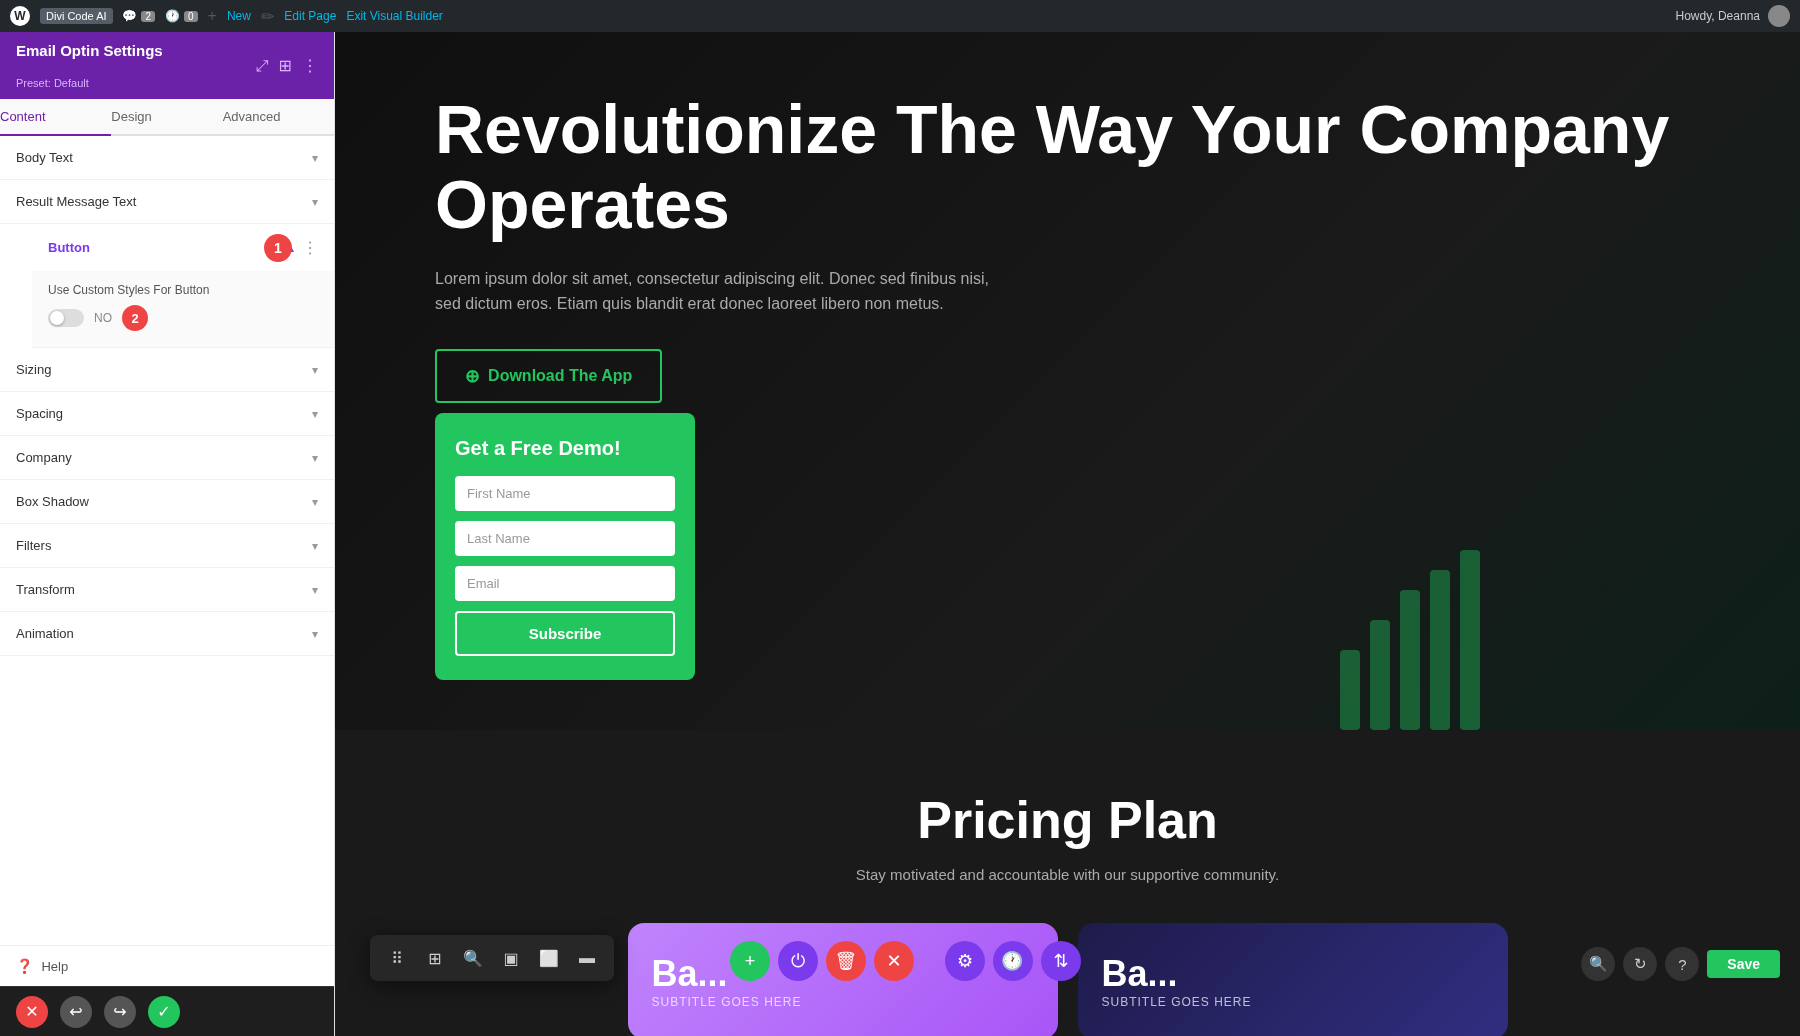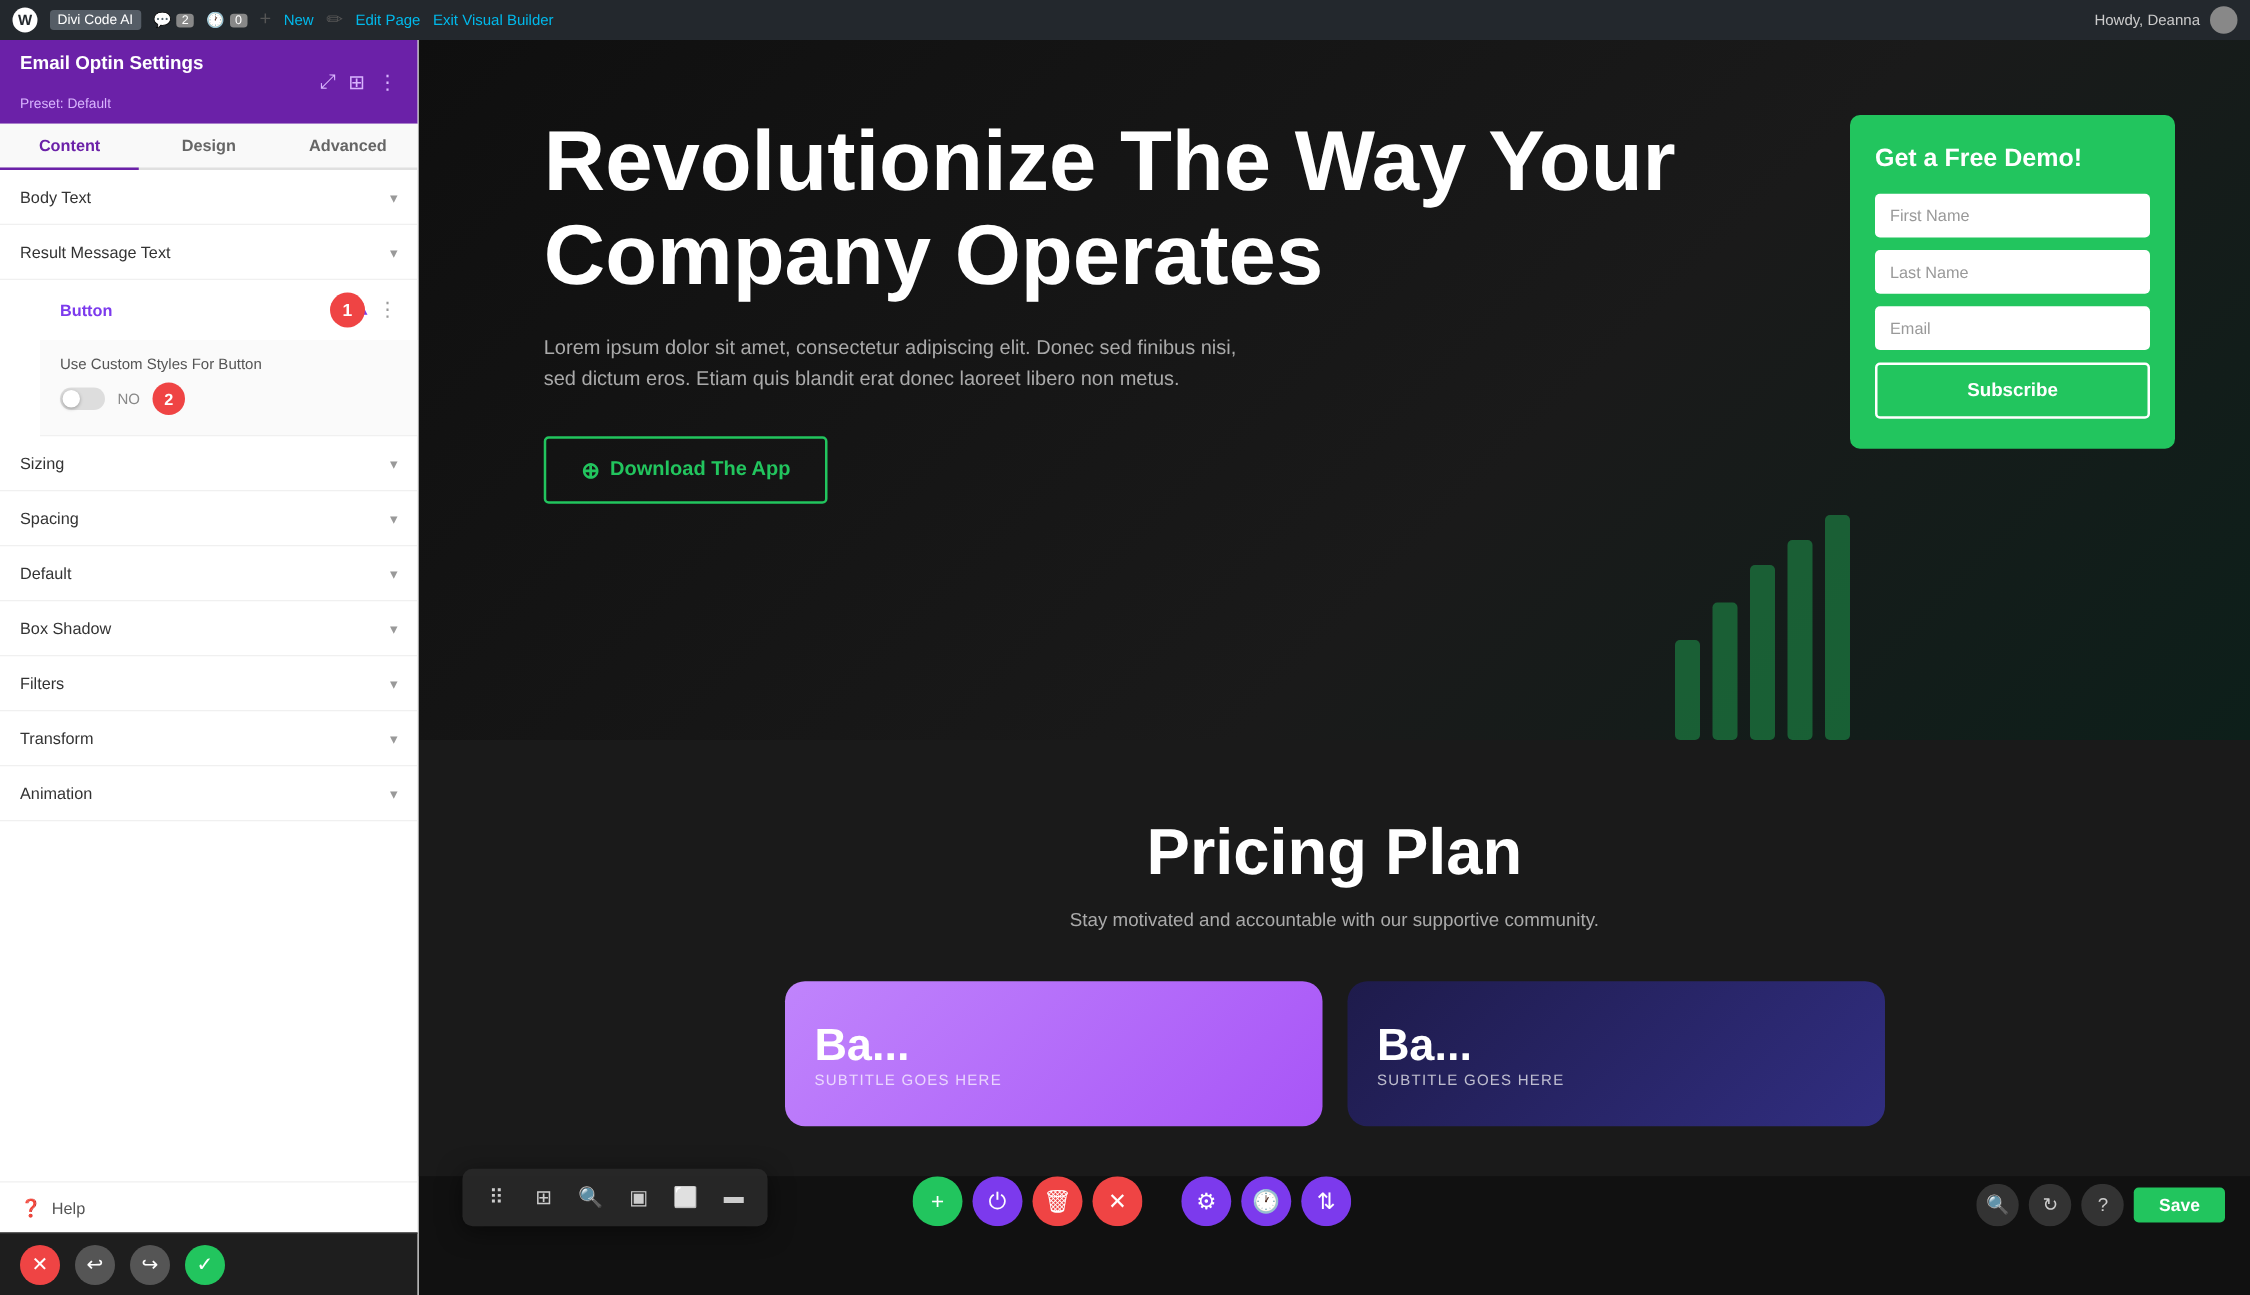--- a/index.html
+++ b/index.html
@@ -58,23 +58,23 @@
 
     
     .sidebar-tabs {
       display: flex;
       border-bottom: 2px solid #e0e0e0;
       background: #f9f9f9;
     }
     .sidebar-tab {
       flex: 1;
       padding: 10px 0;
-      text-align: center;
+      text-align: left;
       font-size: 13px;
-      font-weight: 700;
+      font-weight: 400;
       color: #666;
       cursor: pointer;
       border-bottom: 2px solid transparent;
       margin-bottom: -2px;
     }
     .sidebar-tab.active {
       color: #6b21a8;
       border-bottom-color: #6b21a8;
     }
 
@@ -213,20 +213,21 @@
     }
 
     
     .hero {
       min-height: 560px;
       background: linear-gradient(135deg, #0f0f0f 0%, #1a1a1a 60%, #0d1f1a 100%);
       display: flex;
       align-items: flex-start;
       padding: 50px 60px 50px 100px;
       position: relative;
+      flex-direction: column;
     }
     .hero-content { flex: 1; padding-top: 10px; }
     .hero-title {
       font-size: 68px;
       font-weight: 900;
       color: #fff;
       line-height: 1.1;
       margin-bottom: 24px;
     }
     .hero-body {
@@ -500,21 +501,21 @@
         <span class="section-label">Sizing</span>
         <span class="chevron">▾</span>
       </div>
 
       <div class="section-row">
         <span class="section-label">Spacing</span>
         <span class="chevron">▾</span>
       </div>
 
       <div class="section-row">
-        <span class="section-label">Default</span>
+        <span class="section-label">Company</span>
         <span class="chevron">▾</span>
       </div>
 
       <div class="section-row">
         <span class="section-label">Box Shadow</span>
         <span class="chevron">▾</span>
       </div>
 
       <div class="section-row">
         <span class="section-label">Filters</span>

